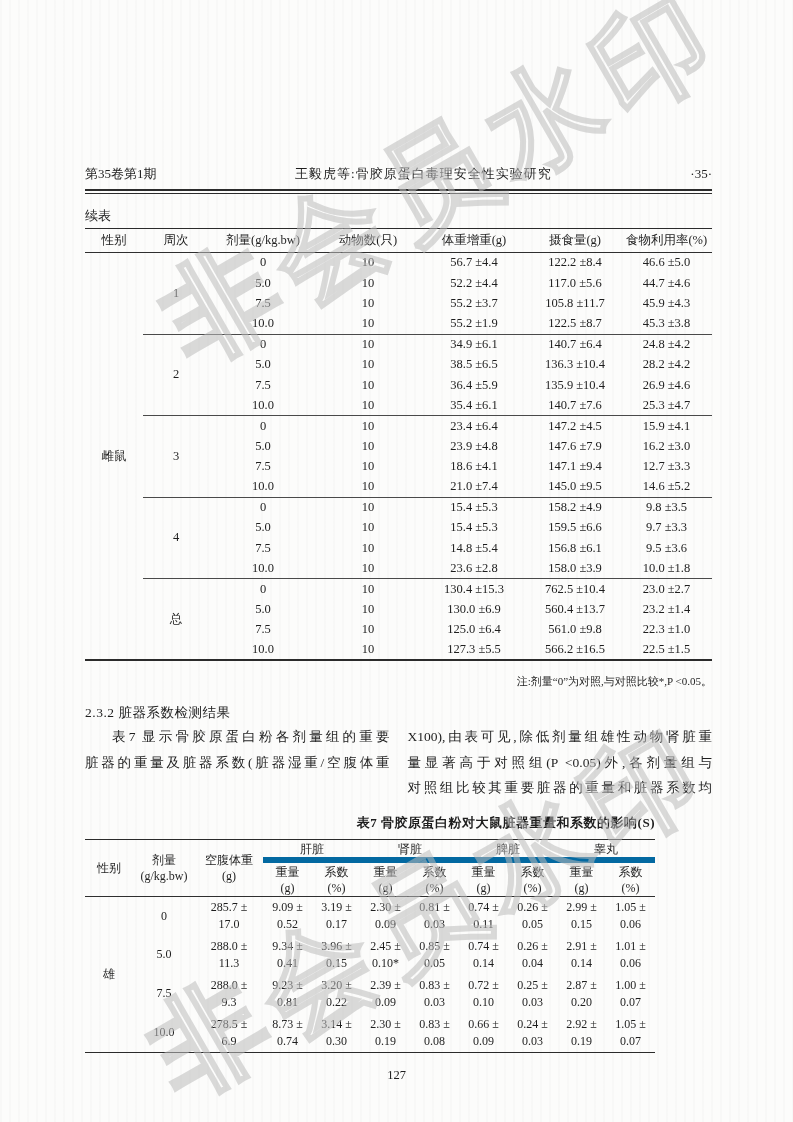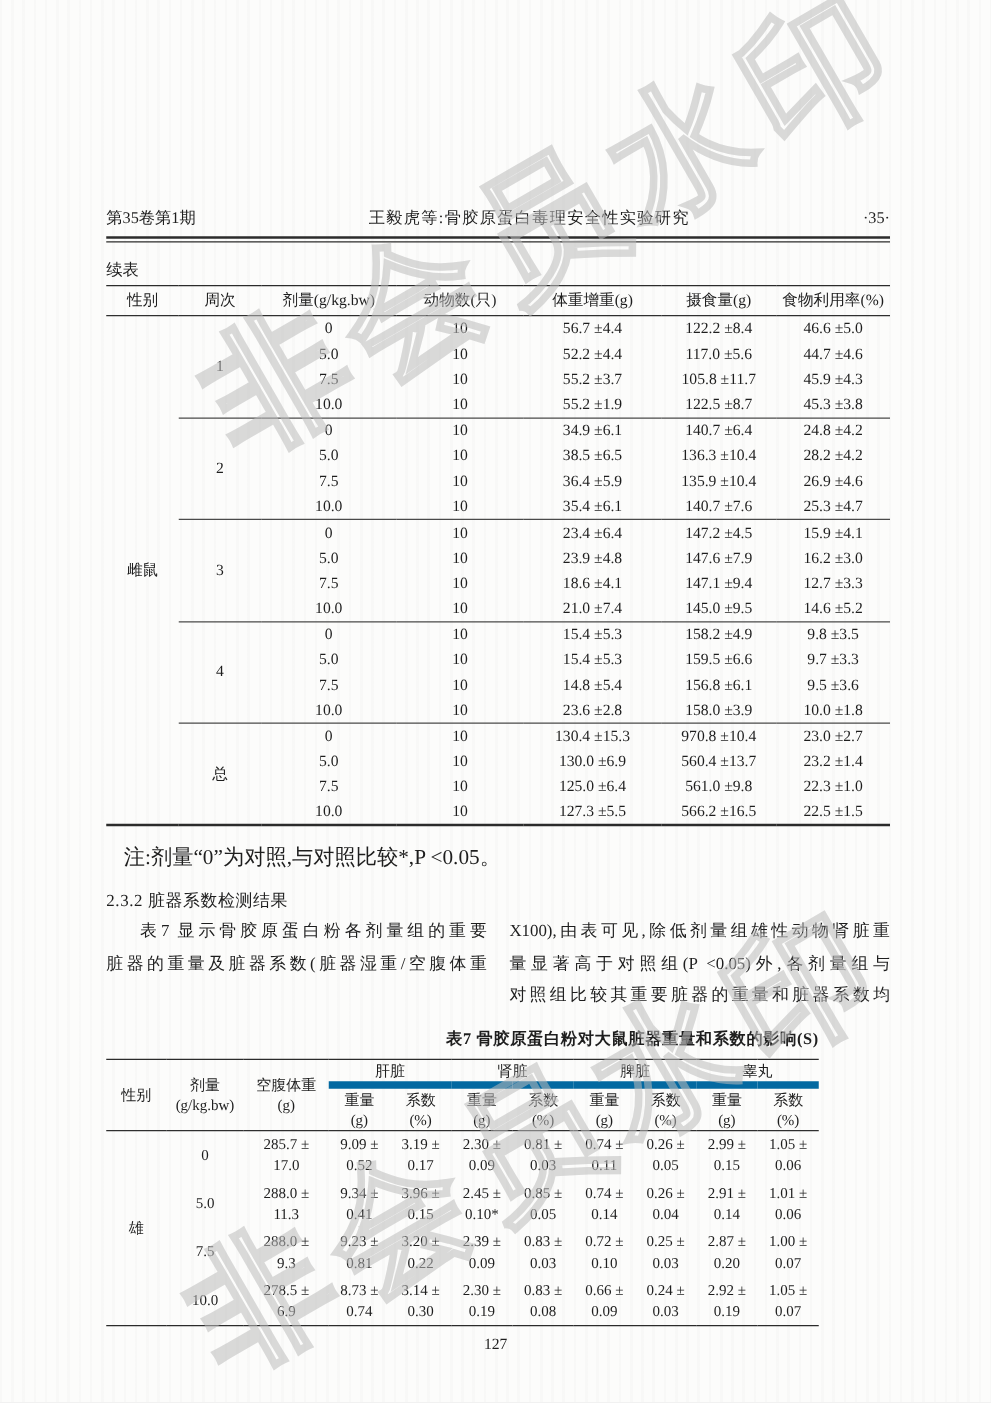--- a/index.html
+++ b/index.html
@@ -36,21 +36,21 @@
 
   .cont-label { margin-top:13px; text-align:left; font-size:13px; padding-right:2px; }
 
   table { border-collapse:collapse; table-layout:fixed; }
   .t1 { width:627px; margin-top:3px; font-size:12.5px;
         border-top:1.5px solid #2b2b2b; border-bottom:2px solid #2b2b2b; }
   .t1 th { font-weight:normal; height:24px; text-align:center; border-bottom:1px solid #2f2f2f; }
   .t1 td { height:20.4px; text-align:center; vertical-align:middle; }
   .t1 tr.sep td { border-top:1px solid #4a4a4a; }
 
-  .note { margin-top:13px; font-size:17px; padding-left:14px; }
+  .note { margin-top:13px; font-size:11px; padding-left:14px;text-align:right; }
 
   .section-head { margin-top:15px; font-size:13.5px; letter-spacing:0.5px; }
   .twocol { display:flex; gap:18px; margin-top:2px; }
   .twocol .col { width:305px; font-size:13.5px; line-height:25.5px; }
   .jline { text-align:justify; text-align-last:justify; }
   .indent { text-indent:2em; }
 
   .t7-title { margin-top:13px; width:570px; text-align:right; font-size:13px; font-weight:bold; letter-spacing:0.5px; }
   .t7 { width:570px; margin-top:7px; font-size:12px;
         border-top:1.5px solid #2b2b2b; border-bottom:1.5px solid #2b2b2b; }
@@ -220,21 +220,21 @@
             <td>10</td>
             <td>23.6 ±2.8</td>
             <td>158.0 ±3.9</td>
             <td>10.0 ±1.8</td>
           </tr>
           <tr class="sep">
             <td rowspan="4">总</td>
             <td>0</td>
             <td>10</td>
             <td>130.4 ±15.3</td>
-            <td>970.8 ±10.4</td>
+            <td>762.5 ±10.4</td>
             <td>23.0 ±2.7</td>
           </tr>
           <tr>
             <td>5.0</td>
             <td>10</td>
             <td>130.0 ±6.9</td>
             <td>560.4 ±13.7</td>
             <td>23.2 ±1.4</td>
           </tr>
           <tr>

